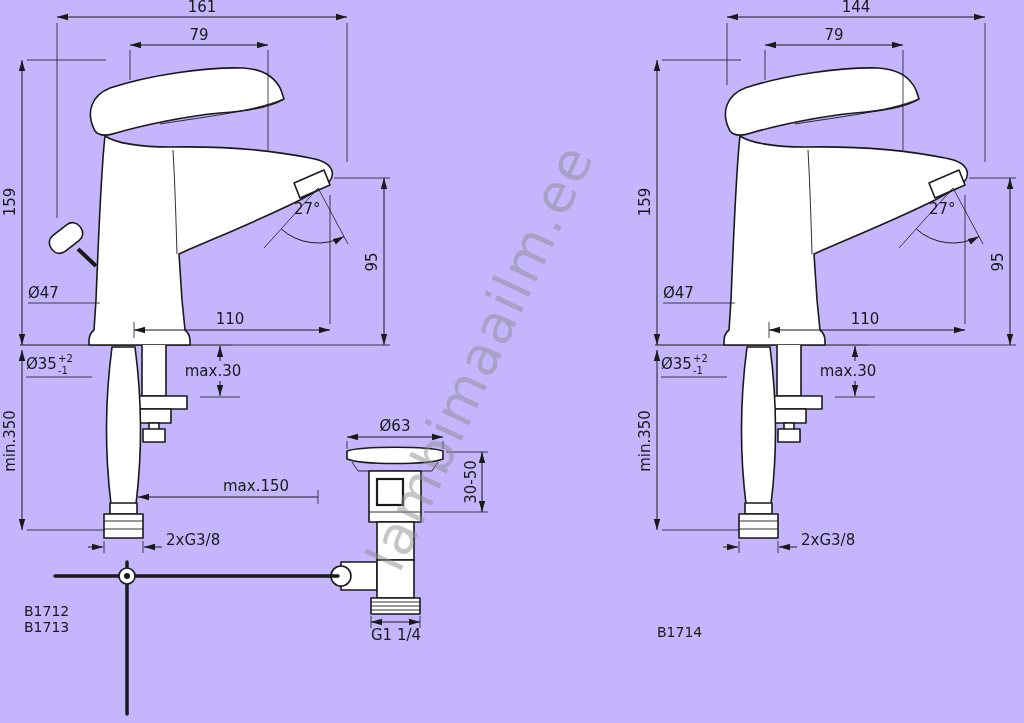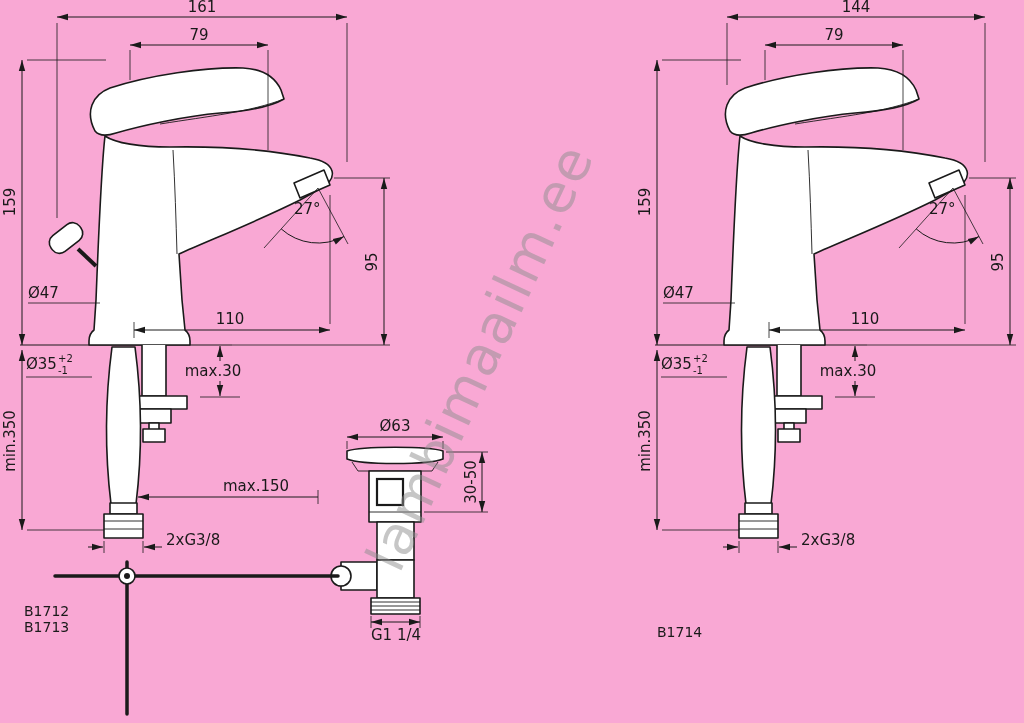--- a/index.html
+++ b/index.html
@@ -1,16 +1,16 @@
 <!DOCTYPE html>
 <html><head>
 <meta charset="utf-8">
 <style>
   html,body{margin:0;padding:0;background:#fff;}
-  .stage{width:1024px;height:723px;position:relative;background:#f9a8d4;overflow:hidden;}
+  .stage{width:1024px;height:723px;position:relative;background:#c4b5fd;overflow:hidden;}
   svg{display:block;}
   .dim{font-family:"DejaVu Sans",sans-serif;font-size:15px;fill:#1a1a1a;}
   .dim-sm{font-family:"DejaVu Sans",sans-serif;font-size:10px;fill:#1a1a1a;}
   .code{font-family:"DejaVu Sans",sans-serif;font-size:14px;fill:#1a1a1a;}
   .wm{font-family:"DejaVu Sans",sans-serif;font-size:54px;fill:#8f8f8f;opacity:.5;letter-spacing:2px;}
   .obj{fill:#fff;stroke:#1a1a1a;stroke-width:1.6;stroke-linejoin:round;}
   .obj-thin{fill:none;stroke:#1a1a1a;stroke-width:0.9;}
   .dimline{fill:none;stroke:#1a1a1a;stroke-width:1;}
   .extline{fill:none;stroke:#1a1a1a;stroke-width:0.8;}
   .rod{fill:none;stroke:#1a1a1a;stroke-width:3.5;stroke-linecap:round;}

